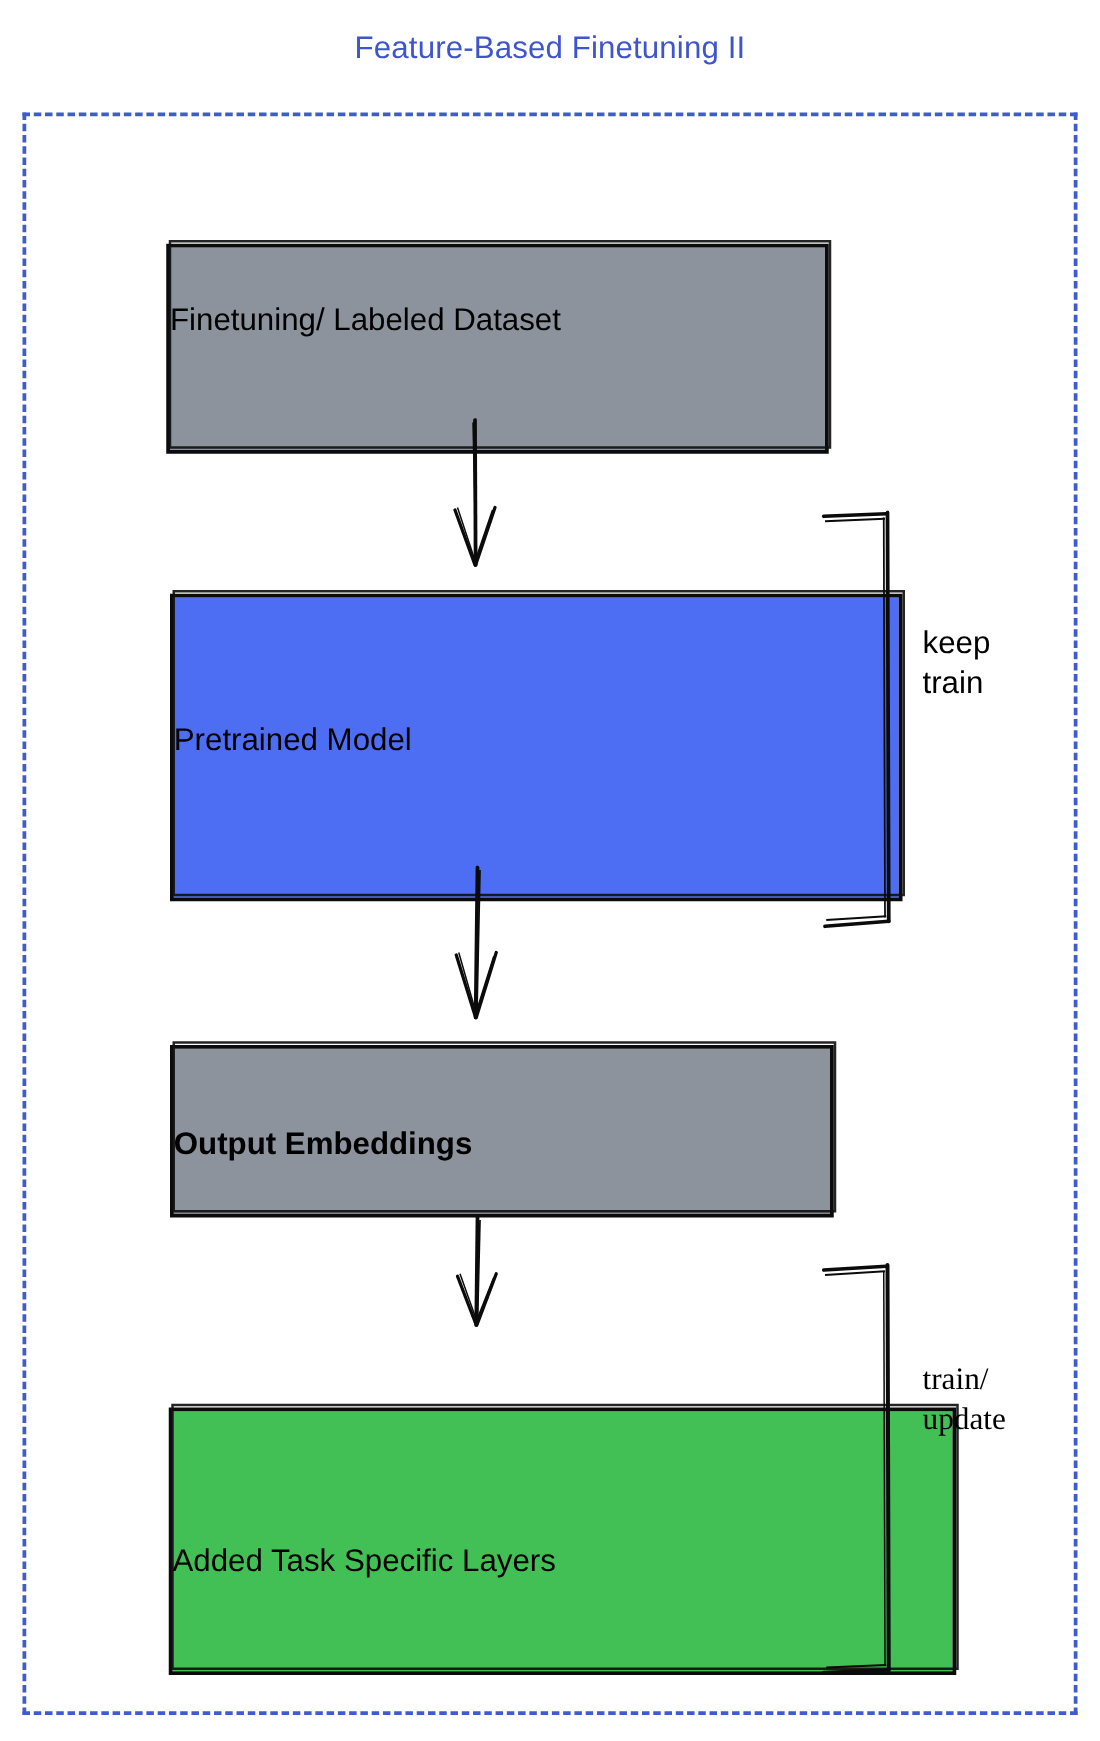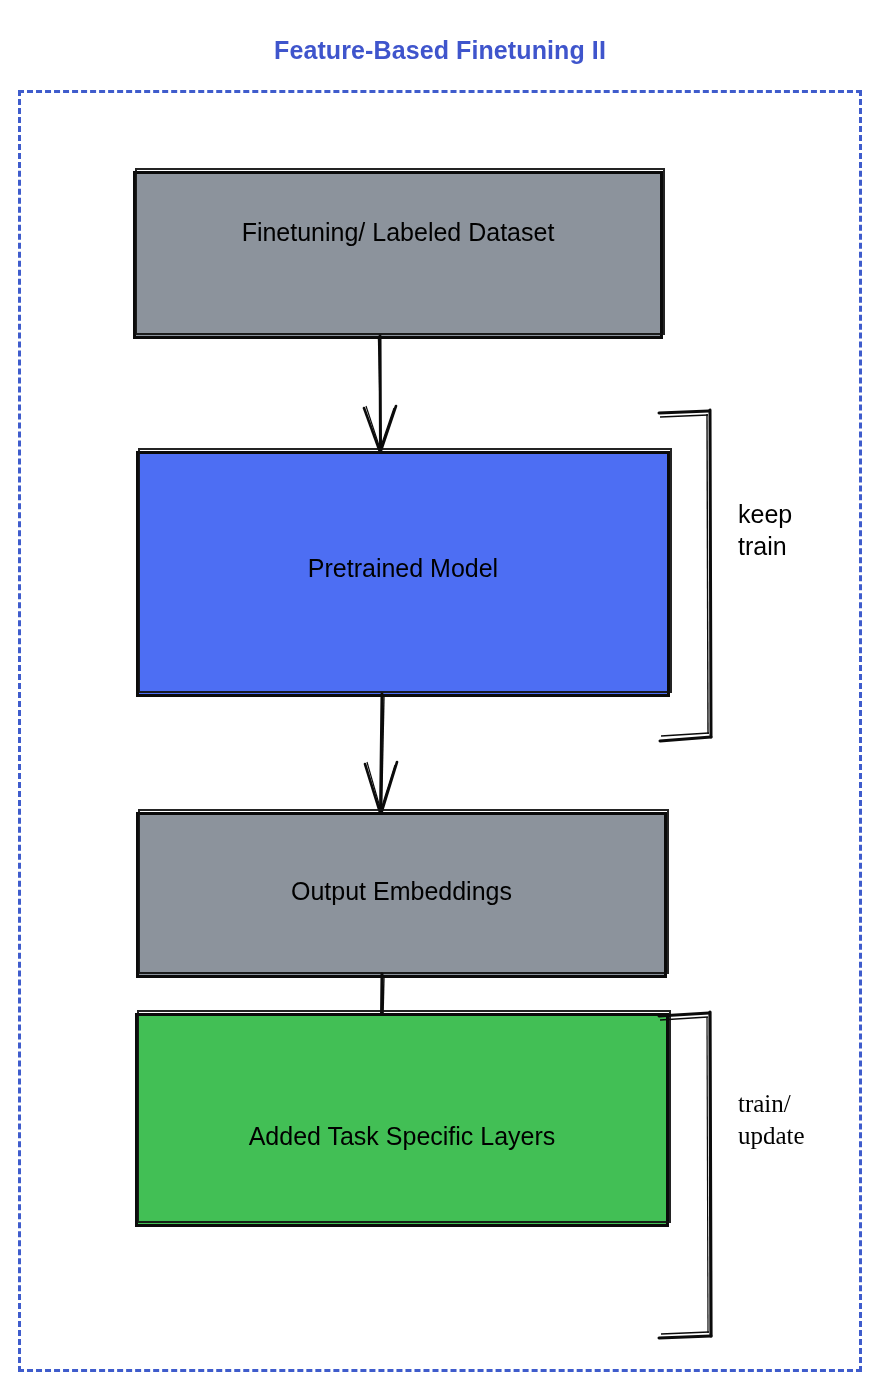--- a/index.html
+++ b/index.html
@@ -20,50 +20,50 @@
   }
 
   
   #diagram-title {
     position: absolute;
     left: 0;
     top: 24px;
     width: 880px;
     text-align: center;
     font-size: 25px;
-    font-weight: 700;
+    font-weight: 400;
     color: #3f55cc;
     letter-spacing: 0.1px;
     white-space: nowrap;
-    margin-top: 12px;
   }
 
   
   #outer-frame {
     position: absolute;
     left: 18px;
     top: 90px;
     width: 844px;
     height: 1282px;
     border: 3px dashed #3f5ccc;
     box-sizing: border-box;
     background: transparent;
   }
 
   
   .node-box {
     position: absolute;
     box-sizing: border-box;
     display: flex;
-    justify-content: center;
+    justify-content: flex-start;
     color: #000000;
     font-size: 25px;
     font-weight: 400;
     line-height: 1.15;
     white-space: nowrap;
+    margin-top: 24px;
   }
   .node-box .node-fill {
     position: absolute;
     left: 0; top: 0; right: 0; bottom: 0;
   }
   .node-box .node-stroke {
     position: absolute;
     left: -3px; top: -3px;
     right: -3px; bottom: -3px;
     border: 3px solid #0b0b0b;
@@ -85,35 +85,35 @@
 
   #box-dataset {
     left: 136px; top: 174px;
     width: 524px; height: 162px;
   }
   #box-dataset .node-fill { background: #8c939c; }
   #box-dataset .node-label { margin-top: 44px; }
 
   #box-pretrained {
     left: 139px; top: 454px;
-    width: 528px; height: 240px;
+    width: 580px; height: 240px;
   }
   #box-pretrained .node-fill { background: #4d6ef3; }
   #box-pretrained .node-label { margin-top: 100px; }
 
   #box-embeddings {
     left: 139px; top: 815px;
-    width: 525px; height: 160px;
+    width: 525px; height: 132px; font-weight: bold;
   }
   #box-embeddings .node-fill { background: #8c939c; }
   #box-embeddings .node-label { margin-top: 62px; }
 
   #box-layers {
-    left: 138px; top: 1016px;
-    width: 528px; height: 208px;
+    left: 138px; top: 1105px;
+    width: 624px; height: 208px;
   }
   #box-layers .node-fill { background: #42bf55; }
   #box-layers .node-label { margin-top: 106px; }
 
   
   .arrow {
     position: absolute;
     pointer-events: none;
   }
 

